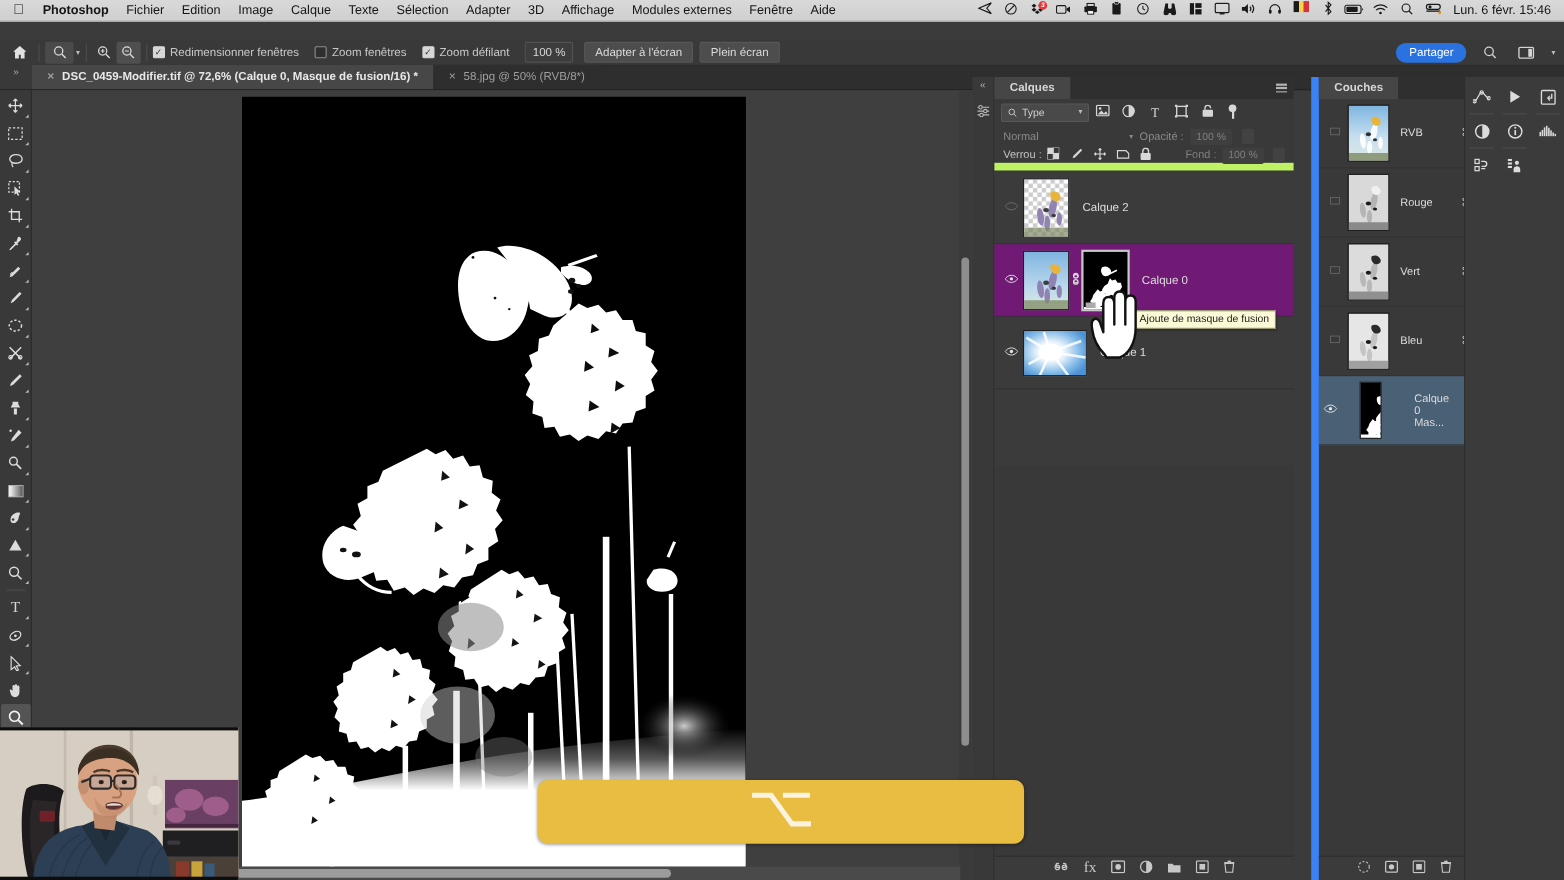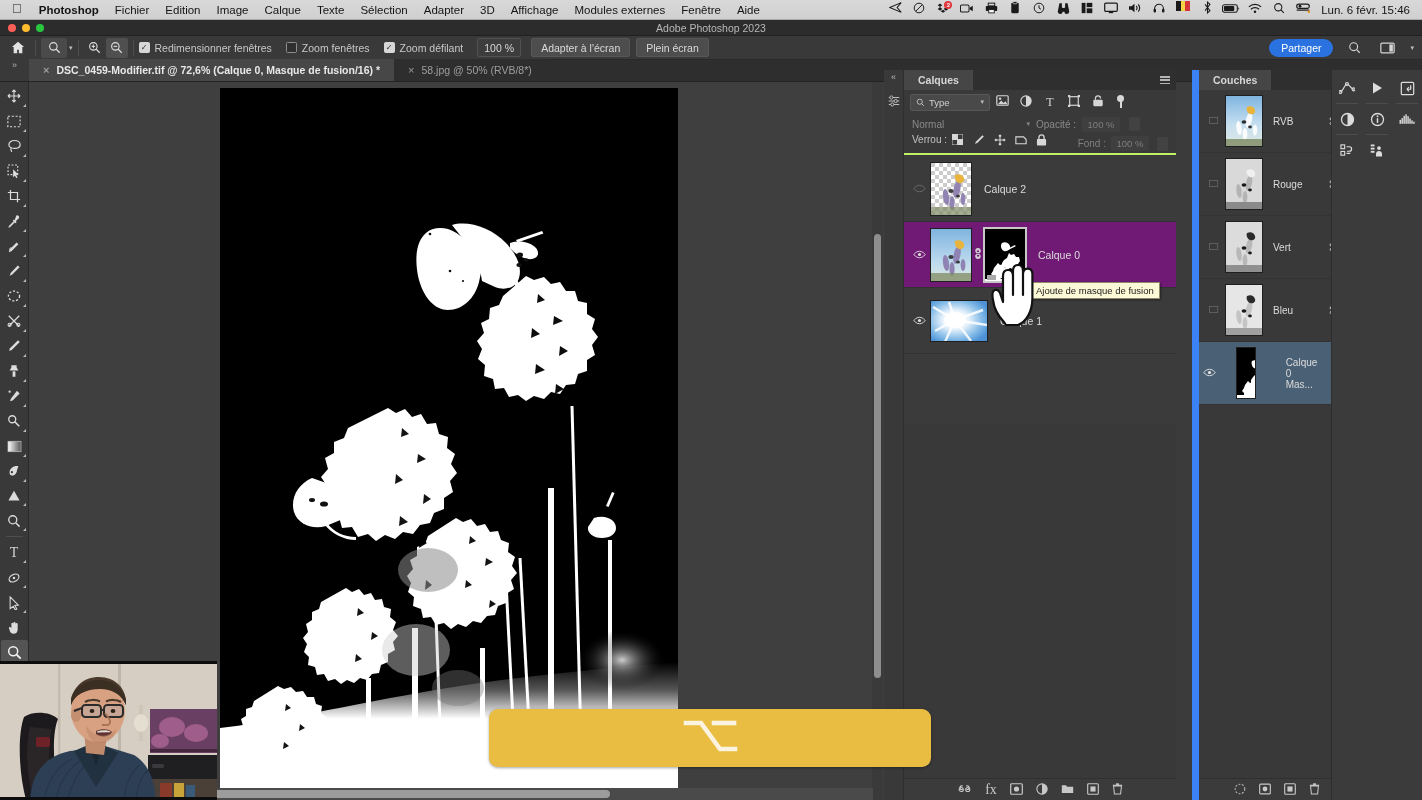--- a/index.html
+++ b/index.html
@@ -212,23 +212,23 @@
   .blendsel { width: 118px; display: flex; align-items: center; }
   .blendsel .grow { flex: 1; }
   .opval {
     width: 38px; height: 15px; background: #3f3f3f; border-radius: 2px;
     display: flex; align-items: center; justify-content: center; font-size: 9.5px;
     color: #7f7f7f;
   }
   .stepper { width: 11px; height: 14px; background: #424242; border-radius: 2px; margin-left: 3px; }
 
   .lockrow {
-    display: flex; height: 21px; padding: 0 8px;
+    display: flex; align-items: center; height: 21px; padding: 0 8px;
     color: #c2c2c2; font-size: 10px; gap: 0px;
-    border-bottom: 2px solid #bef264;
+    border-bottom: 7px solid #bef264;
   }
   .lockico { width: 21px; text-align: center; font-size: 12px; color: #d8d8d8; }
 
   .layerlist { position: absolute; left: 0; top: 86px; width: 272px; height: 268px; background: #3b3b3b; }
   .layer {
     position: relative; display: flex; align-items: center; height: 66px;
     border-bottom: 1px solid #323232; padding-left: 4px;
   }
   .layer.sel { background: #701a75; }
   .eye { width: 22px; text-align: center; color: #d9d9d9; font-size: 11px; }
@@ -419,28 +419,20 @@
             <rect x="0.8" y="2" width="14.4" height="5" rx="2.4" fill="none" stroke="#1a1a1a" stroke-width="1.3"></rect>
             <circle cx="4.6" cy="4.5" r="1.6" fill="#1a1a1a"></circle>
             <rect x="0.8" y="8.2" width="14.4" height="1.4" fill="#1a1a1a"></rect>
             <circle cx="14.6" cy="10.6" r="1.5" fill="#e09020"></circle>
           </svg>
       </span>
       <span class="clock">Lun. 6 févr.  15:46</span>
     </span>
   </div>
 
-  <div class="pstitle">
-    <span class="traffic">
-      <i style="background:#ff5f57"></i>
-      <i style="background:#febc2e"></i>
-      <i style="background:#28c840"></i>
-    </span>
-    <span>Adobe Photoshop 2023</span>
-  </div>
 
   <div class="optbar">
     <span class="obicon">
       <svg width="14" height="13" viewBox="0 0 16 15">
           <path d="M8 1L1 7h2v7h4v-4h2v4h4V7h2z" fill="#e2e2e2"></path>
         </svg>
     </span>
     <span class="sep"></span>
     <span class="tool-swatch">
       <svg width="13" height="13" viewBox="0 0 16 16">

